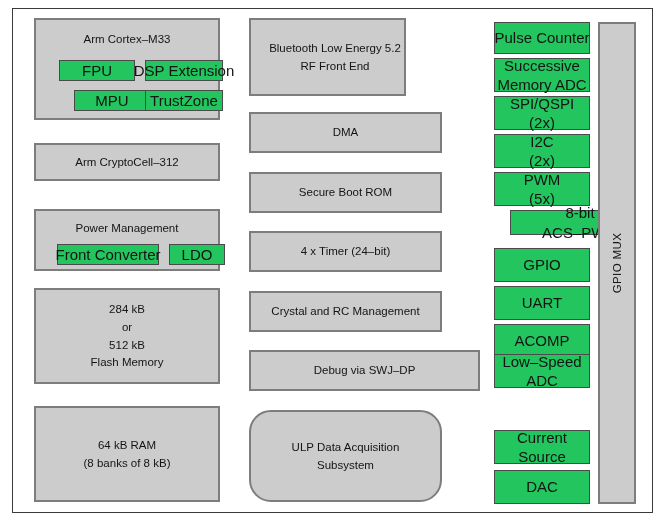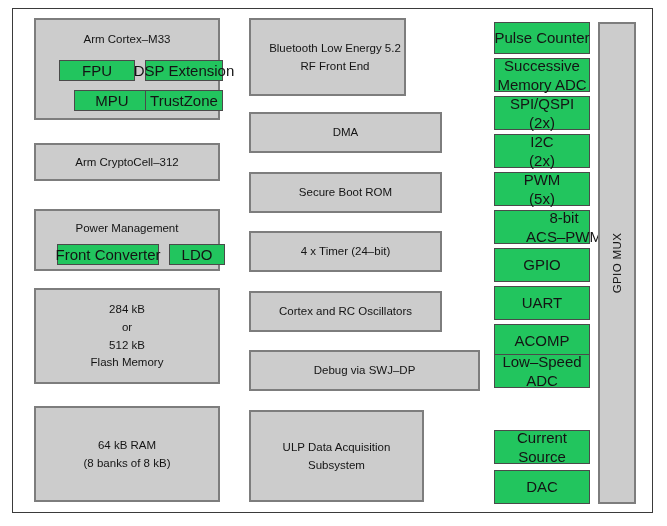--- a/index.html
+++ b/index.html
@@ -158,28 +158,28 @@
 
   <div class="blk shaded" style="left:249px; top:172px; width:193px; height:41px;">
     <span class="line">Secure Boot ROM</span>
   </div>
 
   <div class="blk shaded" style="left:249px; top:231px; width:193px; height:41px;">
     <span class="line">4 x Timer  (24–bit)</span>
   </div>
 
   <div class="blk shaded" style="left:249px; top:291px; width:193px; height:41px;">
-    <span class="line">Cortex and RC Oscillators</span>
+    <span class="line">Crystal and RC Management</span>
   </div>
 
   <div class="blk shaded" style="left:249px; top:350px; width:231px; height:41px;">
     <span class="line">Debug via SWJ–DP</span>
   </div>
 
-  <div class="blk shaded" style="left:249px; top:410px; width:175px; height:92px;">
+  <div class="blk shaded" style="left:249px; top:410px; width:193px; height:92px;border-radius:22px;">
     <span class="line">ULP Data Acquisition</span>
     <span class="line gap">Subsystem</span>
   </div>
 
   <div class="blk white" style="left:482px; top:22px; width:96px; height:32px;">
     <span class="line">Pulse Counter</span>
   </div>
 
   <div class="blk white" style="left:482px; top:58px; width:96px; height:34px;">
     <span class="line">Successive</span>
@@ -194,21 +194,21 @@
   <div class="blk white" style="left:482px; top:134px; width:96px; height:34px;">
     <span class="line">I2C</span>
     <span class="line">(2x)</span>
   </div>
 
   <div class="blk white" style="left:482px; top:172px; width:96px; height:34px;">
     <span class="line">PWM</span>
     <span class="line">(5x)</span>
   </div>
 
-  <div class="blk white" style="left:482px; top:210px; width:96px; height:34px;padding-left:44px;">
+  <div class="blk white" style="left:498px; top:210px; width:96px; height:25px;padding-left:44px;">
     <span class="line">8-bit</span>
     <span class="line">ACS–PWM</span>
   </div>
 
   <div class="blk white" style="left:482px; top:248px; width:96px; height:34px;">
     <span class="line">GPIO</span>
   </div>
 
   <div class="blk white" style="left:482px; top:286px; width:96px; height:34px;">
     <span class="line">UART</span>

